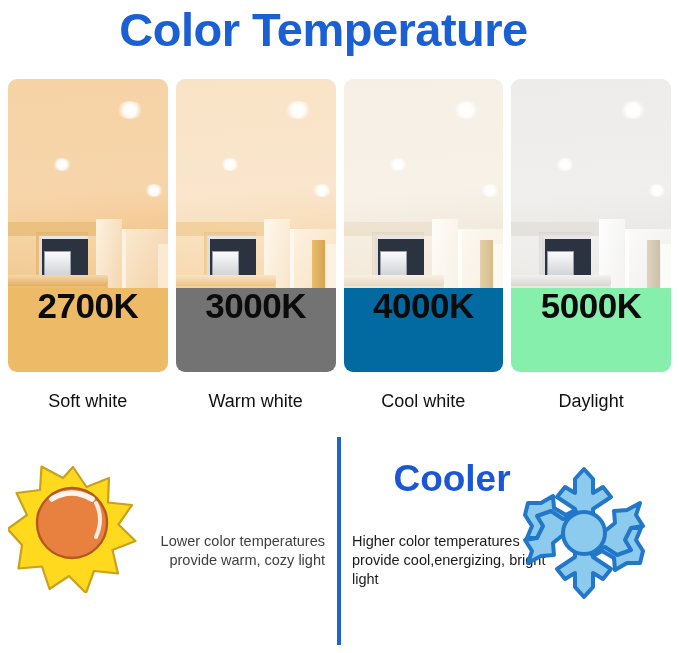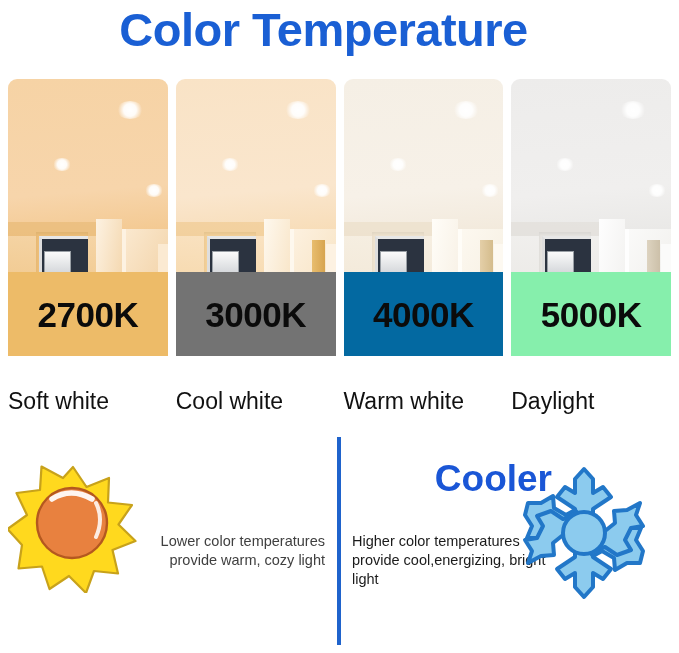--- a/index.html
+++ b/index.html
@@ -130,24 +130,24 @@
     border-radius: 50%;
     background: radial-gradient(circle, #ffffff 0%, rgba(255,255,255,.92) 38%, rgba(255,255,255,0) 72%);
   }
   .room .dl1 { left: 108px; top: 22px;  width: 28px; height: 18px; }
   .room .dl2 { left: 44px;  top: 79px;  width: 20px; height: 13px; }
   .room .dl3 { left: 136px; top: 105px; width: 20px; height: 13px; }
 
   
   .temp-band {
     position: absolute;
-    left: 0; right: 0; bottom: 16px;
+    left: 0; right: 0; bottom: 0;
     height: 84px;
     display: flex;
-    align-items: center;
+    align-items: flex-start;
     justify-content: center;
   }
   .temp-band .k {
     font-size: 35px;
     font-weight: bold;
     color: #0b0b0b;
     letter-spacing: -0.5px;
     line-height: 35px;
   }
 
@@ -155,22 +155,22 @@
   .captions {
     position: absolute;
     top: 389px;
     left: 8px;
     width: 663px;
     display: flex;
     gap: 8px;
   }
   .caption {
     width: 161px;
-    text-align: left;
-    font-size: 23px;
+    text-align: center;
+    font-size: 18px;
     color: #111111;
     line-height: 24px;
   }
 
   
   .divider {
     position: absolute;
     left: 337px;
     top: 437px;
     width: 4px;
@@ -196,21 +196,21 @@
     text-align: left;
     font-size: 37px;
     font-weight: bold;
     color: #efa81c;
     line-height: 42px;
   }
   .heading-cool {
     position: absolute;
     left: 8px; top: 21px;
     width: 200px;
-    text-align: right;
+    text-align: center;
     font-size: 37px;
     font-weight: bold;
     color: #1a56d6;
     line-height: 42px;
   }
 
   .body-warm {
     position: absolute;
     left: 120px; top: 95px;
     width: 205px;
@@ -339,22 +339,22 @@
       <div class="floor"></div>
     </div>
     <div class="temp-band" style="background: #86efac; margin-top: 37px;">
       <span class="k">5000K</span>
     </div>
   </div>
 </div>
 
 <div class="captions">
   <div class="caption">Soft white</div>
+  <div class="caption">Warm white</div>
   <div class="caption">Cool white</div>
-  <div class="caption">Warm white</div>
   <div class="caption">Daylight</div>
 </div>
 
 <div class="divider"></div>
 
 <div class="warm-block">
   <svg class="sun-icon" viewBox="0 0 130 130">
     <path d="M65 4 L78.5 24 L101 15 L100 39.5 L124 42 L110.5 61.5 L127.5 78 L104.5 87 L110 110.5 L86 108 L78 130 L61 113 L41.5 126 L34 103.5 L10.5 105.5 L14 82 L-0.5 66 L19 52 L8.5 30 L32 27 L33.5 3.5 L55 15 Z" fill="#FFD91E" stroke="#C8A21A" stroke-width="2.2" stroke-linejoin="round"></path>
     <circle cx="64" cy="60" r="35" fill="#E8813F" stroke="#B4581F" stroke-width="2.4"></circle>
     <path d="M44 36 Q63 24 84 36" fill="none" stroke="#FFFFFF" stroke-width="5.5" stroke-linecap="round" opacity="0.92"></path>

